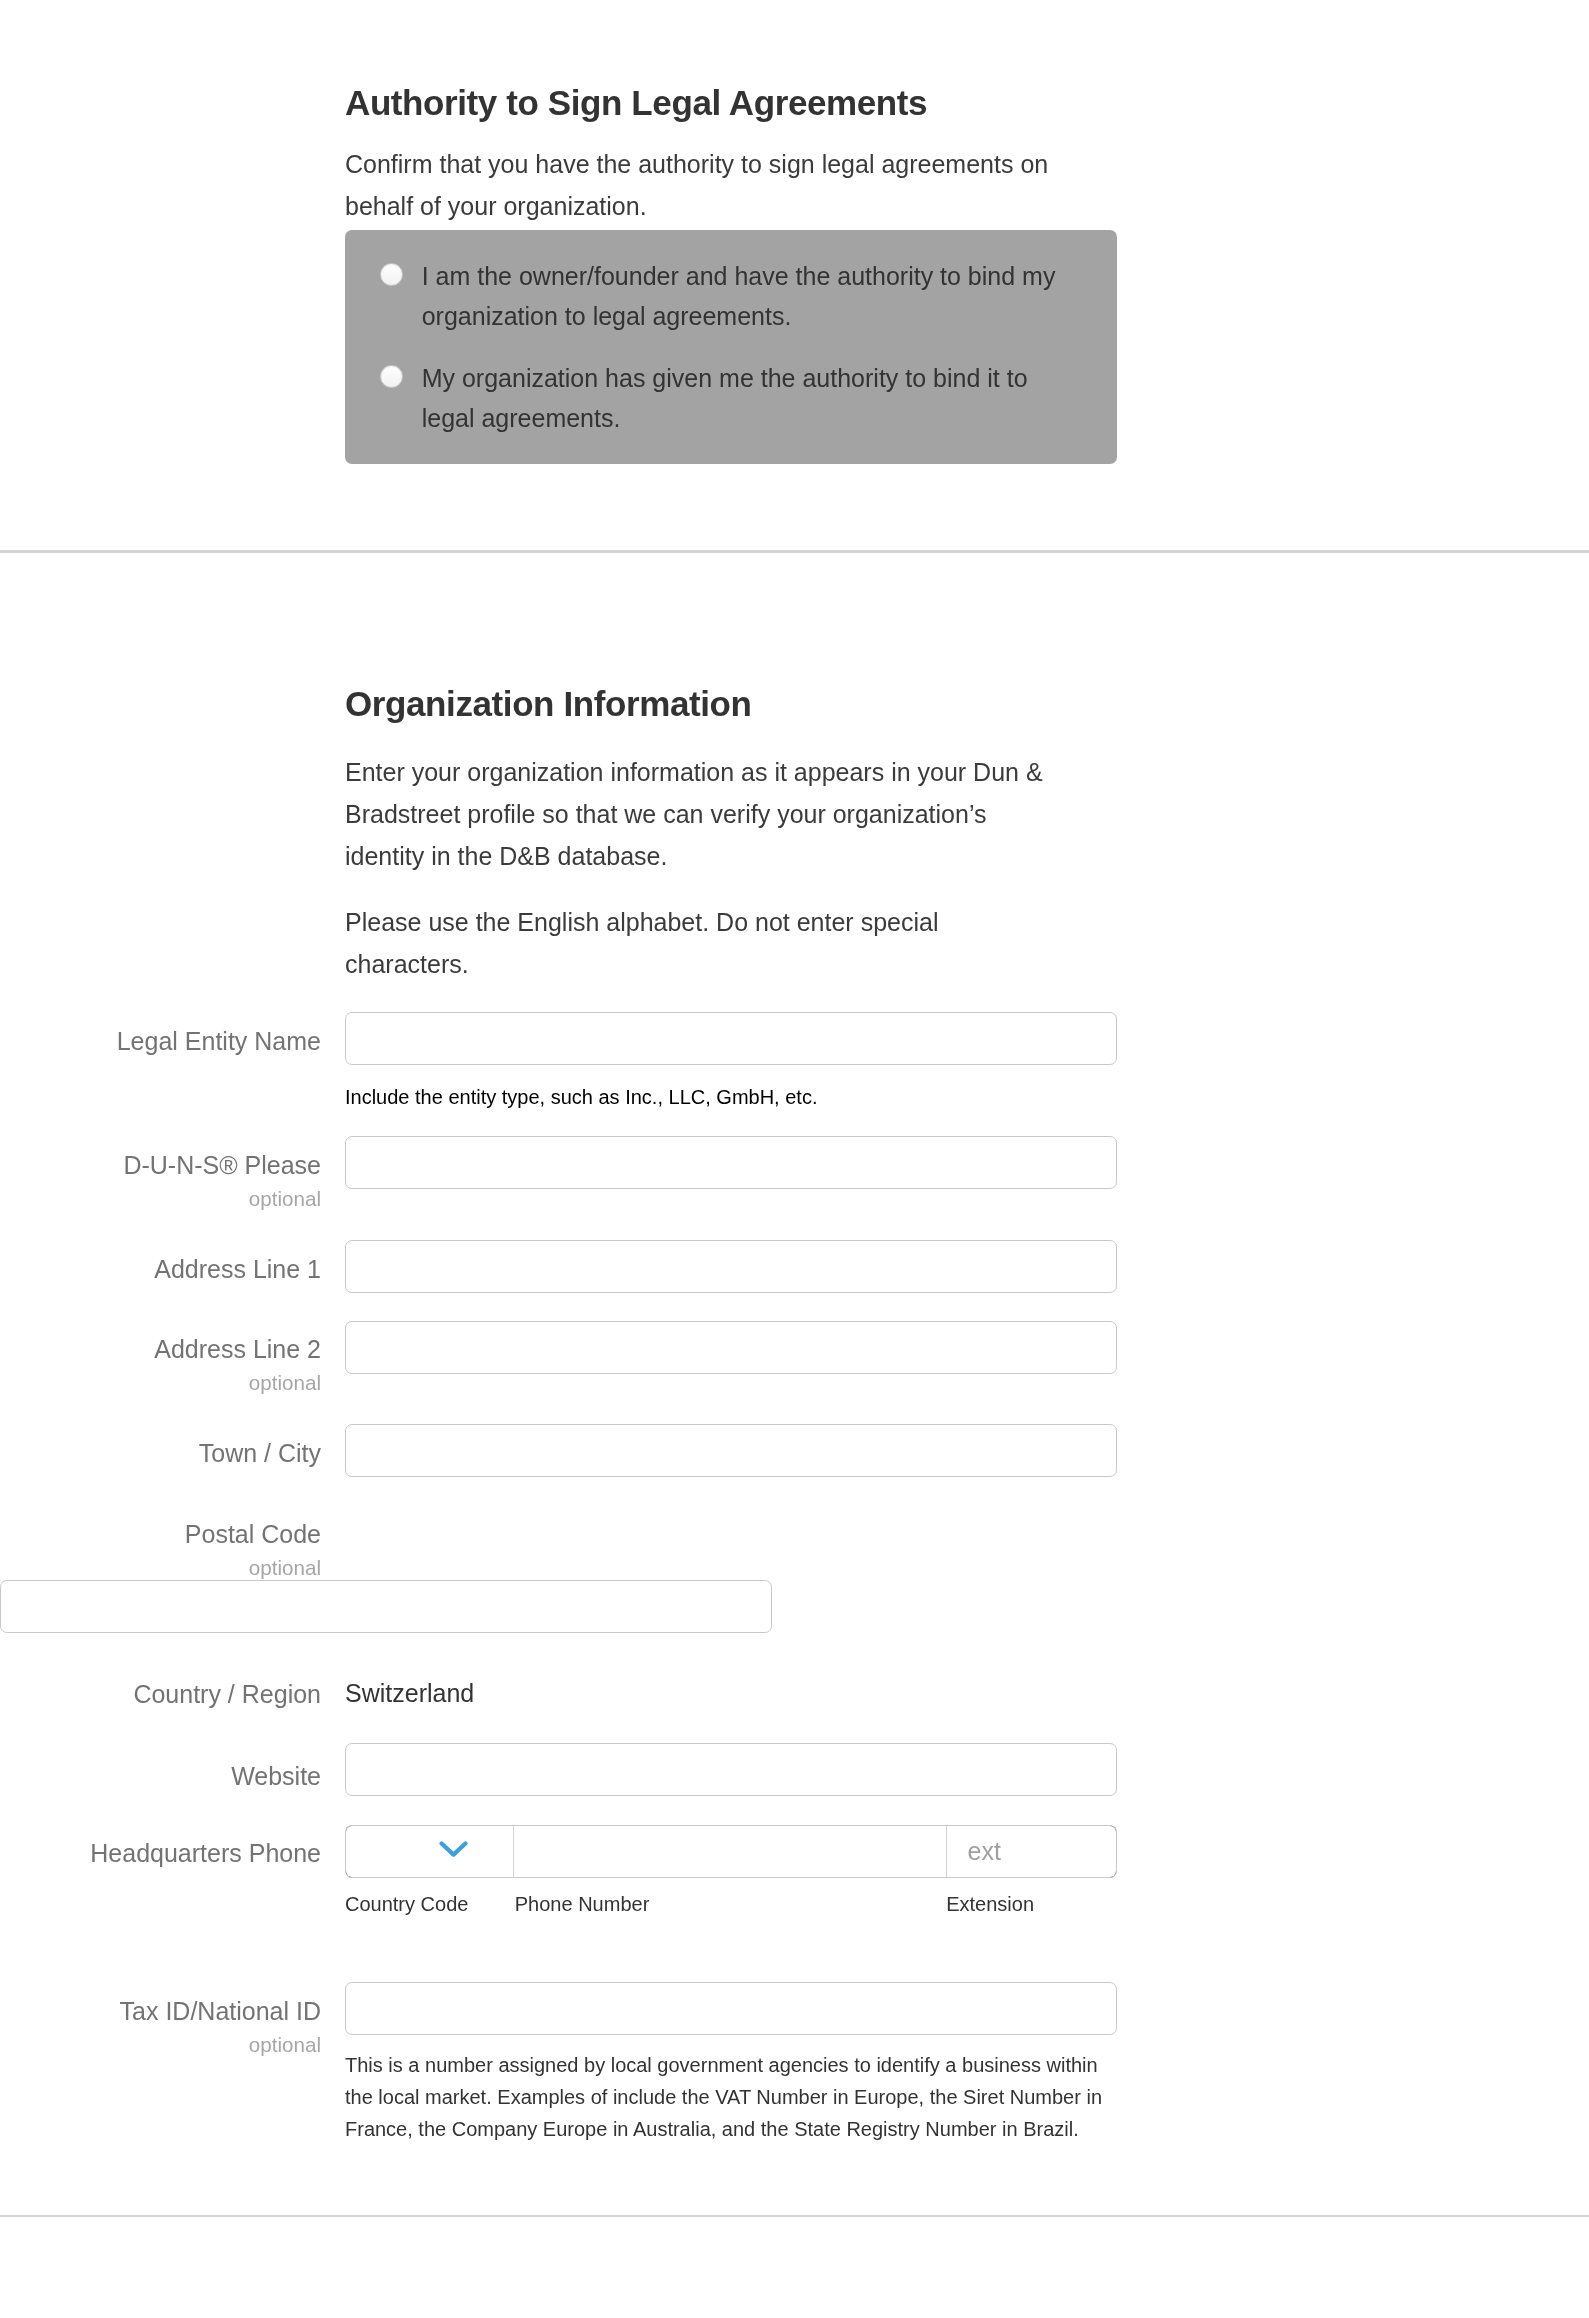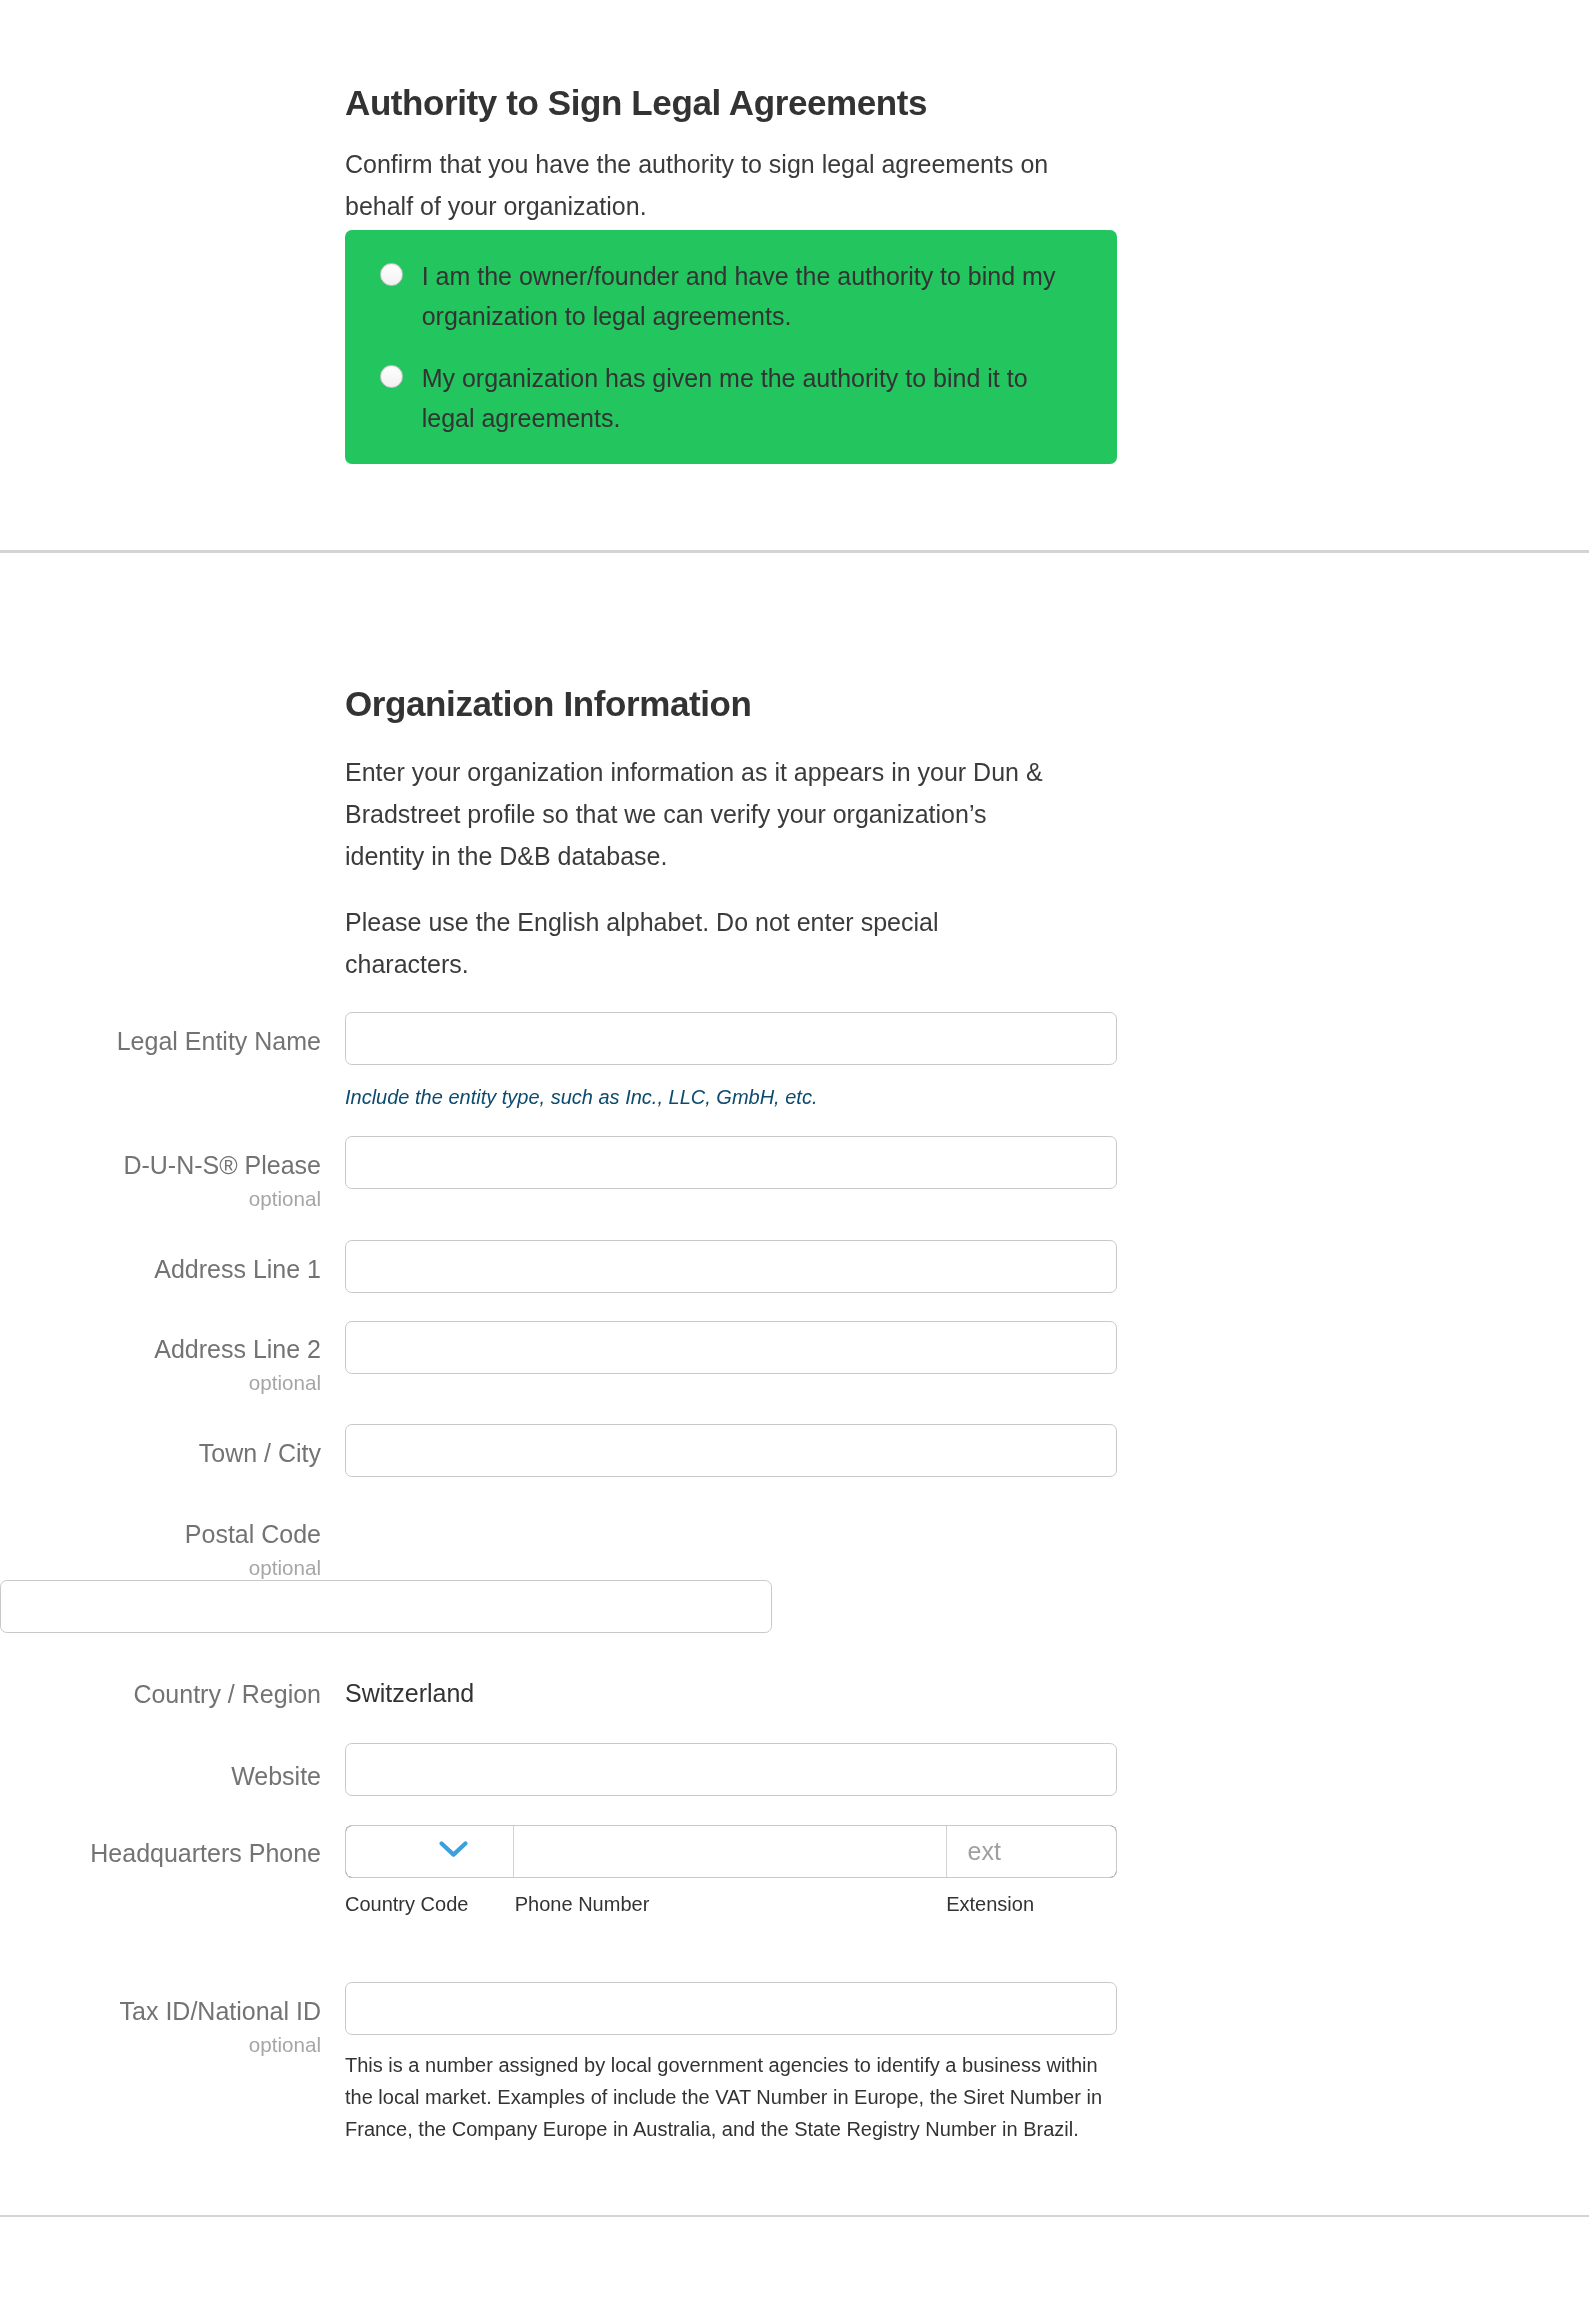--- a/index.html
+++ b/index.html
@@ -27,21 +27,21 @@
   p.lead {
     font-size: 25px;
     line-height: 42px;
     color: #3b3b3b;
     margin: 19px 0 0 345px;
     max-width: 704px;
   }
   .authority-box {
     margin: 3.4px 0 0 345px;
     width: 772px;
-    background: #22c55e;
+    background: #a3a3a3;
     border-radius: 6.9px;
     padding: 26px 33px;
   }
   .radio-option { display: flex; align-items: flex-start; }
   .radio-option + .radio-option { margin-top: 22px; }
   .radio-circle {
     width: 23px; height: 23px;
     border-radius: 50%;
     border: 1.7px solid #c7c7c7;
     background: linear-gradient(180deg, #ffffff, #f1f1f1);
@@ -85,23 +85,22 @@
     font-family: "Liberation Sans", sans-serif;
     font-size: 25px;
     color: #333333;
     padding: 0 15.4px;
     outline: none;
   }
   .text-input::placeholder { color: #a0a0a0; }
   .helper-text {
     font-size: 20px;
     line-height: 26px;
-    color: #0c4a6e;
+    color: #000000;
     margin-top: 19px;
-    font-style: italic;
   }
   .helper-paragraph {
     font-size: 20px;
     line-height: 32px;
     color: #333333;
     margin-top: 13.7px;
     max-width: 777px;
   }
   .static-value { font-size: 25px; color: #333333; padding-top: 13.7px; }
 

